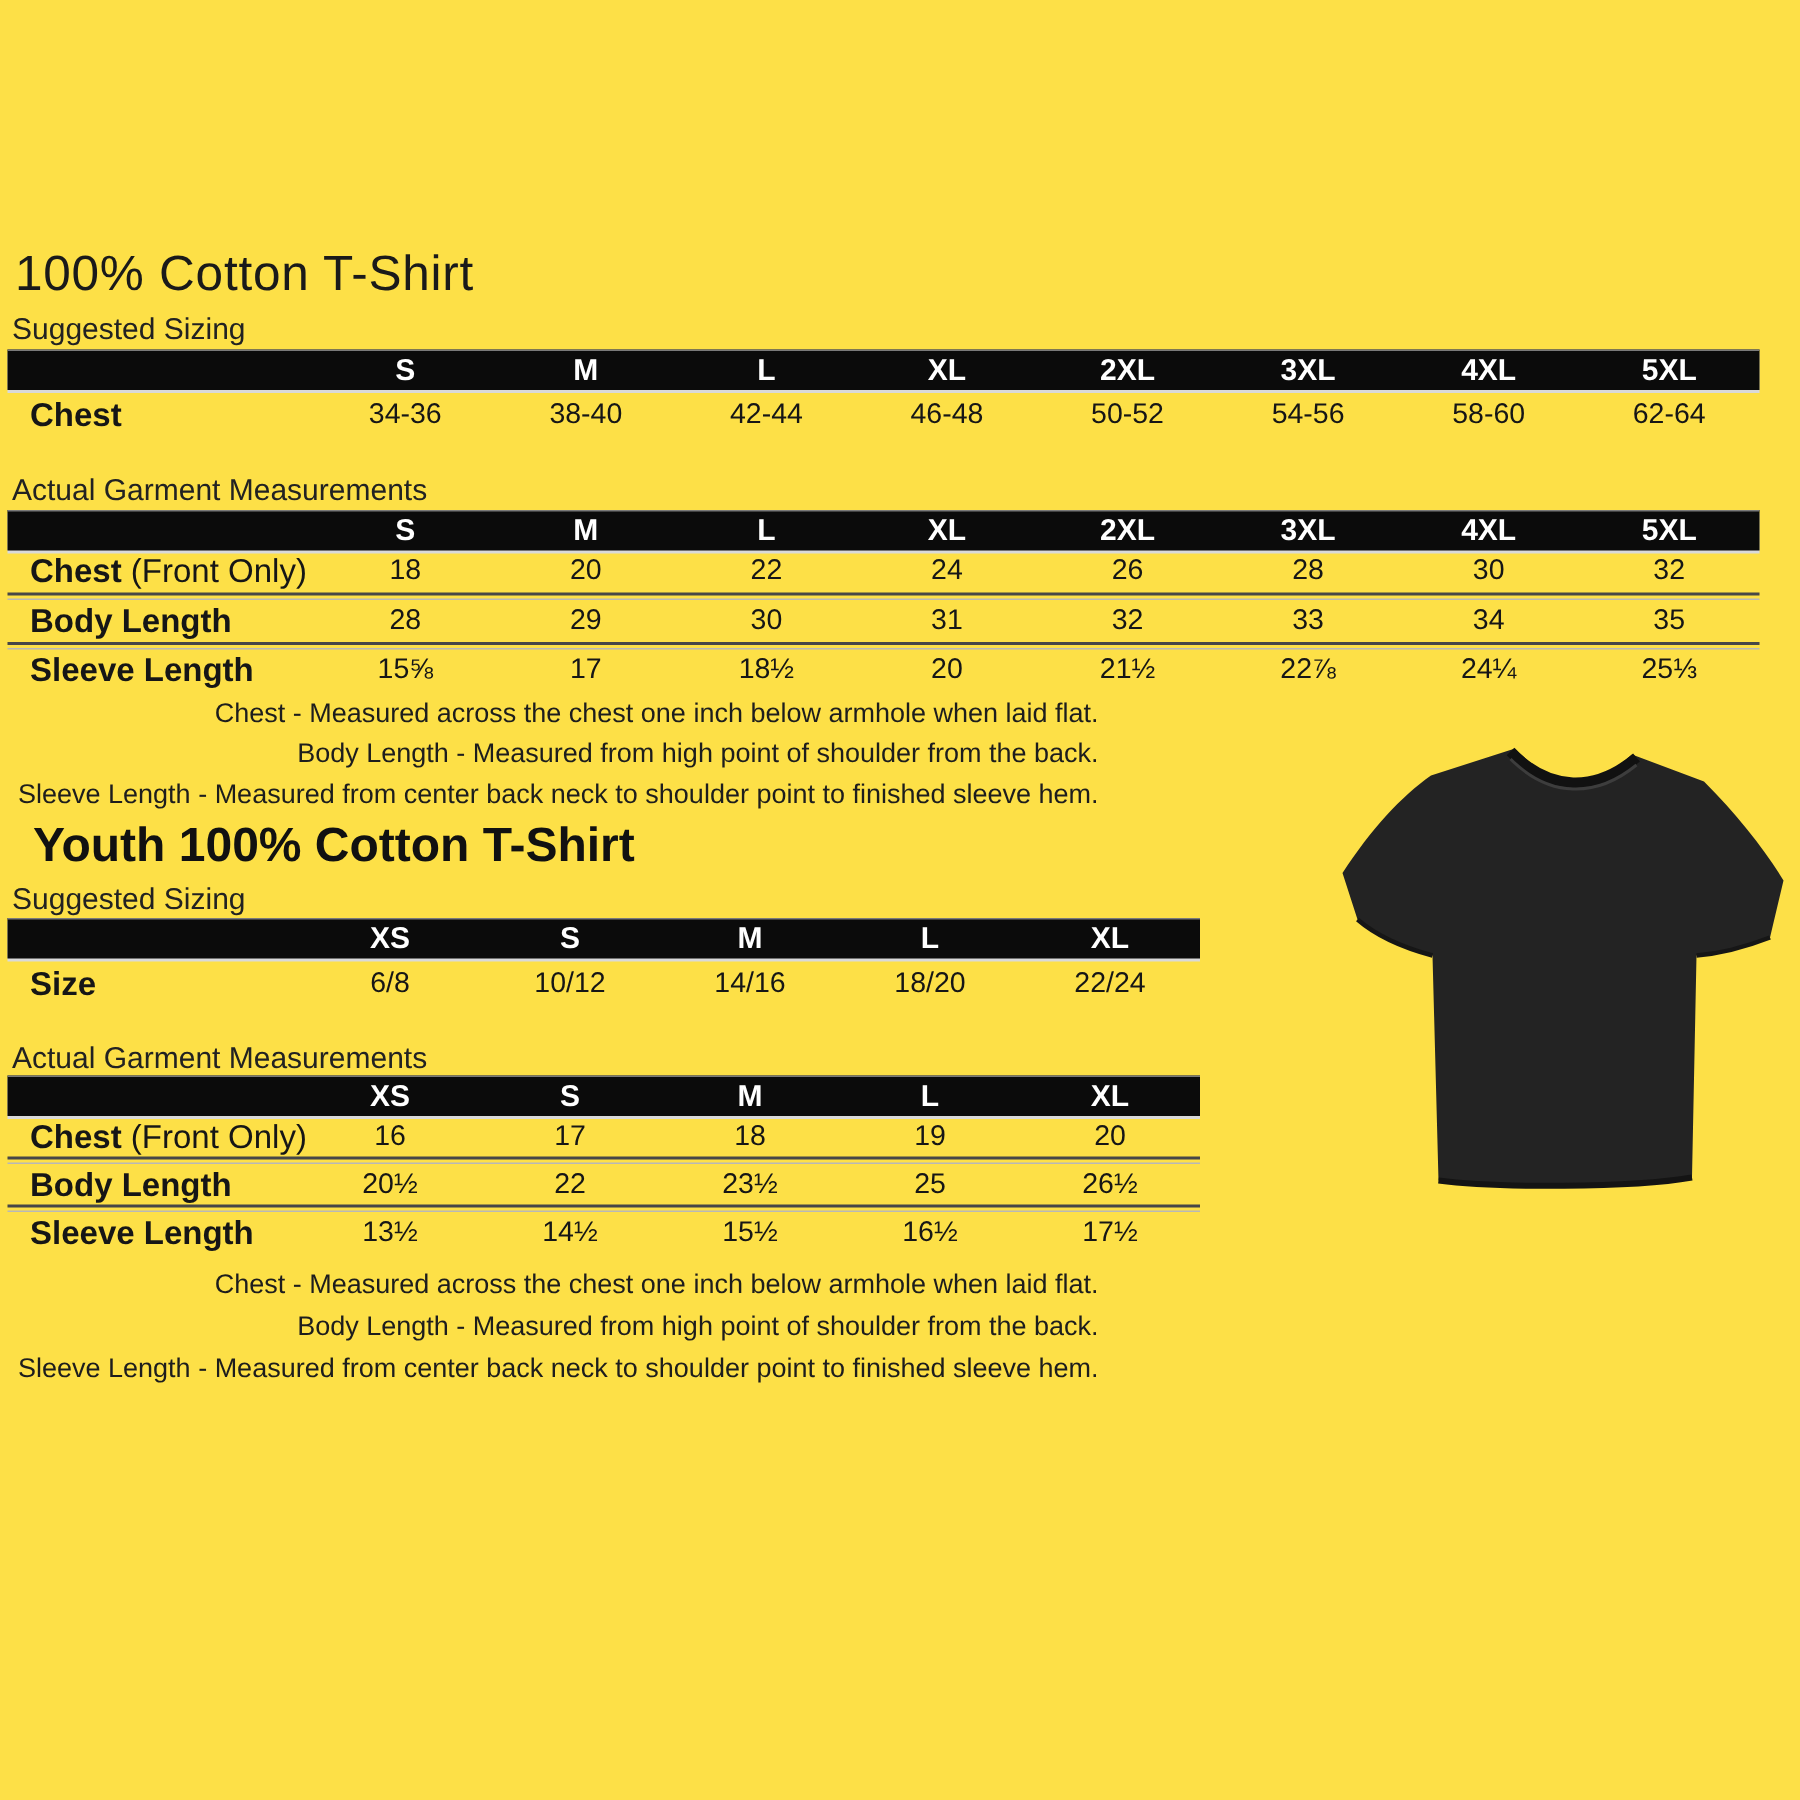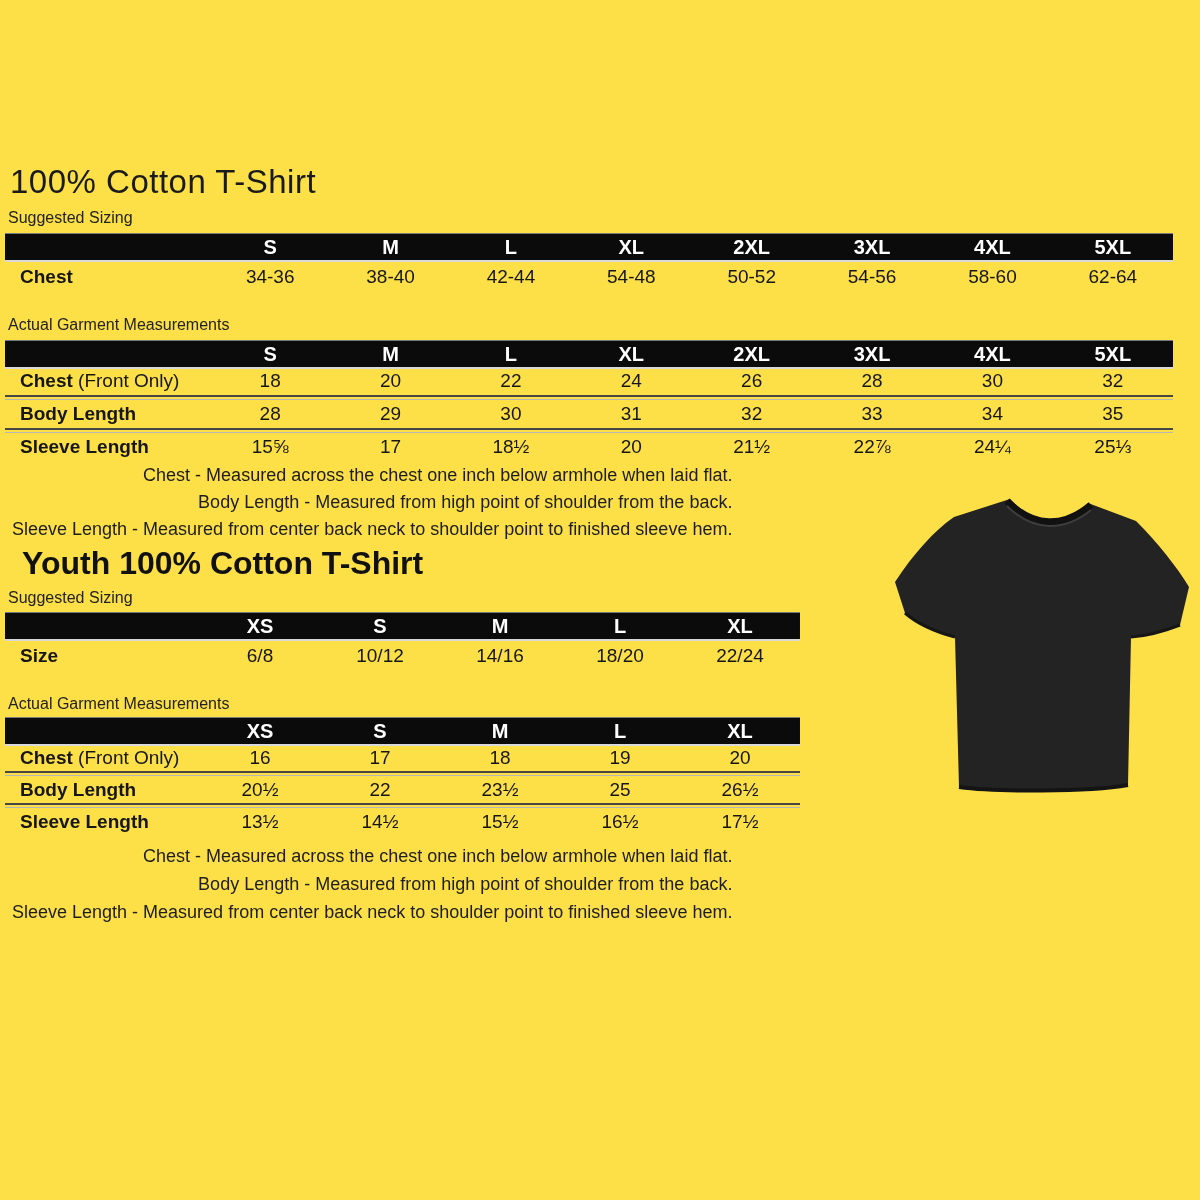--- a/index.html
+++ b/index.html
@@ -5,35 +5,35 @@
   html,body{margin:0;padding:0;background:#fff;}
   .page{position:relative;width:1200px;height:1200px;background:#fde047;
         font-family:"Liberation Sans",sans-serif;color:#161616;overflow:hidden;}
 
   .title{position:absolute;left:10px;top:163px;font-size:33px;font-weight:500;
          letter-spacing:0.5px;color:#1a1a1a;white-space:nowrap;}
   .banner{position:absolute;left:346px;top:166px;width:560px;height:41px;
           background:#0c0c0c;color:#ffffff;font-size:31px;font-weight:700;
           letter-spacing:4px;text-align:center;line-height:41px;
           box-shadow:3px 4px 0 #c6c6c6;}
-  .seclabel{position:absolute;font-size:16px;color:#222;white-space:nowrap;}
+  .seclabel{position:absolute;font-size:20px;color:#222;white-space:nowrap;}
   .h-youth{position:absolute;left:22px;top:545px;font-size:32px;font-weight:700;
            color:#111;white-space:nowrap;}
 
   .tbl{position:absolute;left:5px;}
   .w-adult{width:1168px;}
   .w-youth{width:795px;}
   .hdr{display:flex;background:#0b0b0b;height:26px;align-items:center;
        box-shadow:0 2px 0 #d9d9d9;border-top:1px solid #7a7a7a;}
   .hdr .c{color:#fff;font-size:20px;font-weight:700;}
   .row{display:flex;align-items:center;}
   .row-tall{height:33px;}
   .row-med{height:28px;}
   .row-ymed{height:27px;}
-  .lc{box-sizing:border-box;padding-left:15px;font-size:19px;white-space:nowrap;}
+  .lc{box-sizing:border-box;padding-left:15px;font-size:22px;white-space:nowrap;}
   .lc-adult{width:205px;flex:0 0 205px;}
   .lc-youth{width:195px;flex:0 0 195px;}
   .c{flex:1 1 0;text-align:center;font-size:19px;}
   .b{font-weight:700;}
   .n{font-weight:400;}
   .rule{height:2px;border-top:2px solid #474747;border-bottom:1px solid #b8b8b8;}
 
   .notes{position:absolute;left:12px;font-size:18px;color:#1d1d1d;line-height:27px;text-align:right;}
   .notes div{white-space:nowrap;}
 
@@ -58,21 +58,21 @@
       <div class="c">2XL</div>
       <div class="c">3XL</div>
       <div class="c">4XL</div>
       <div class="c">5XL</div>
     </div>
     <div class="row row-tall">
       <div class="lc lc-adult b">Chest</div>
       <div class="c">34-36</div>
       <div class="c">38-40</div>
       <div class="c">42-44</div>
-      <div class="c">54-48</div>
+      <div class="c">46-48</div>
       <div class="c">50-52</div>
       <div class="c">54-56</div>
       <div class="c">58-60</div>
       <div class="c">62-64</div>
     </div>
   </div>
 
   <div class="seclabel" style="left:8px;top:316px;">Actual Garment Measurements</div>
 
   <div class="tbl w-adult" style="top:340px;">

